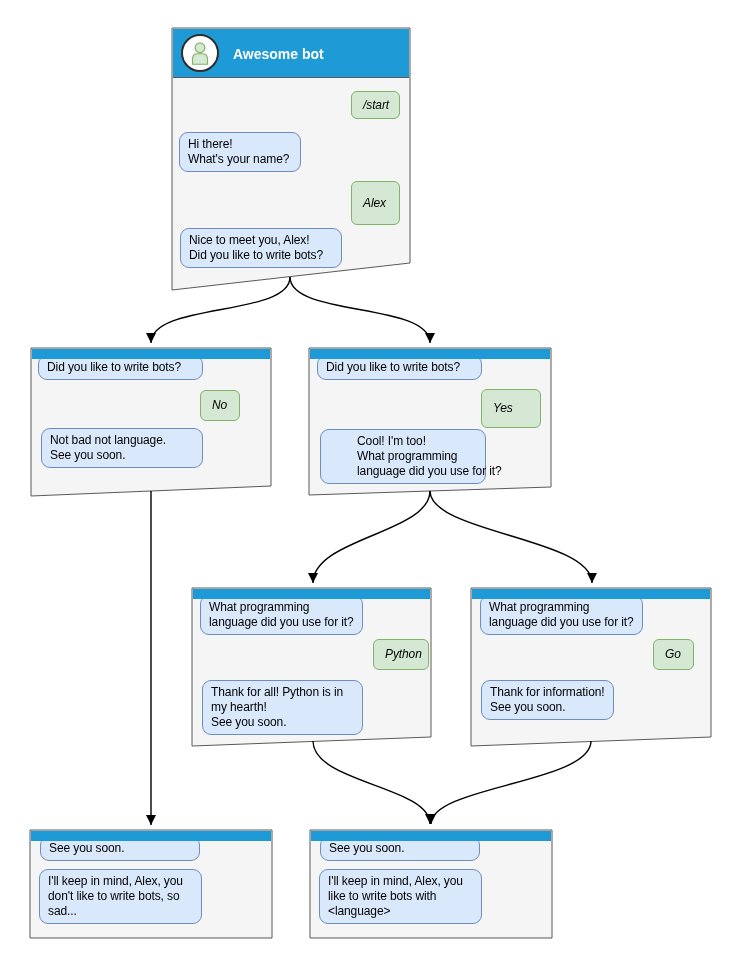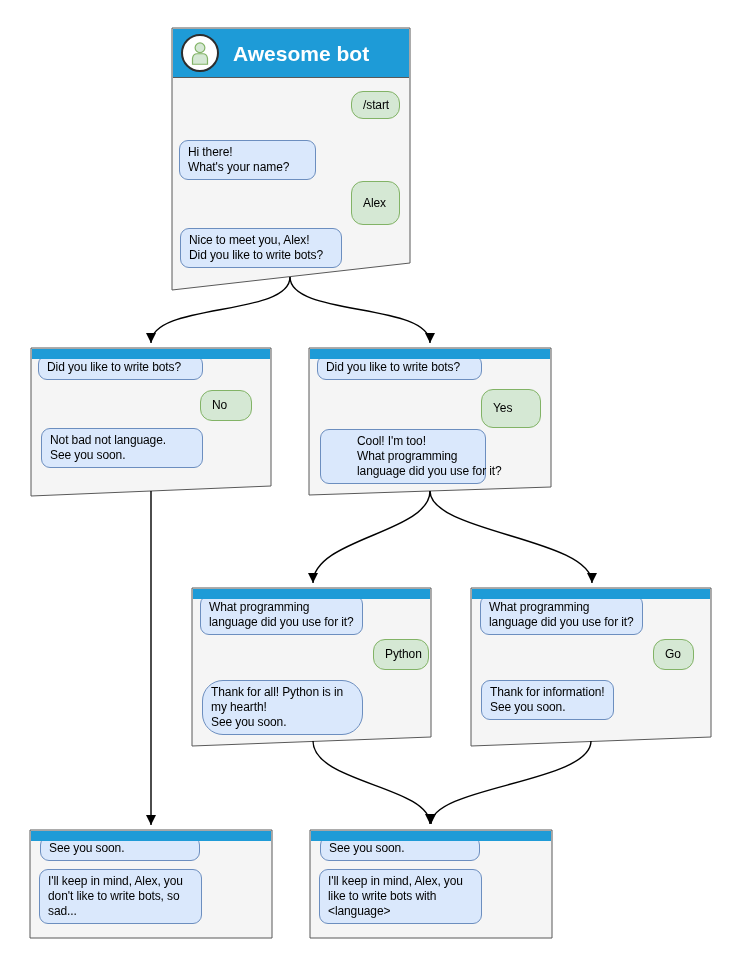--- a/index.html
+++ b/index.html
@@ -18,26 +18,27 @@
     font-size:12px;line-height:15px;letter-spacing:-0.1px;
     white-space:pre;border-radius:9px;padding:4px 8px;
   }
   .bot{
     background:var(--bot-bubble-fill,#DAE8FC);
     border:1px solid var(--bot-bubble-border,#6C8EBF);
   }
   .user{
     background:var(--user-bubble-fill,#D5E8D4);
     border:1px solid var(--user-bubble-border,#82B366);
-    border-radius:12px;display:flex;align-items:center;
+    border-radius:6px;display:flex;align-items:center;
     padding:0 4px 0 11px;
+    font-style:italic;
   }
   .title{
     position:absolute;z-index:4;display:flex;align-items:center;
-    color:#ffffff;font-weight:bold;font-size:21px;
+    color:#ffffff;font-weight:bold;font-size:14px;
   }
   .avatar{
     position:absolute;z-index:4;width:38px;height:38px;border-radius:50%;
     background:#ffffff;border:2px solid #2d2d2d;box-sizing:border-box;
     display:flex;align-items:center;justify-content:center;
   }
 </style>
 </head>
 <body>
 
@@ -74,50 +75,50 @@
   <div>
     <div class="win-header main" style="left:173px;top:29px;width:236px;height:49px;"></div>
     <div class="avatar" style="left:181px;top:34px;">
       <svg width="30" height="30" viewBox="0 0 40 40">
         <circle cx="20" cy="13" r="6.5" fill="#D5E8D4" stroke="#82B366" stroke-width="1.6"></circle>
         <path d="M10,35 L10,27 Q11,21 16,21 L24,21 Q29,21 30,27 L30,35 Z" fill="#D5E8D4" stroke="#82B366" stroke-width="1.6"></path>
       </svg>
     </div>
     <div class="title" style="left:233px;top:29px;height:49px;">Awesome bot</div>
     <div class="bubble user" style="left:351px;top:91px;width:49px;height:28px;">/start</div>
-    <div class="bubble bot" style="left:179px;top:140px;width:137px;border-radius:9px;">Hi there!
+    <div class="bubble bot" style="left:179px;top:132px;width:122px;border-radius:9px;">Hi there!
 What's your name?</div>
     <div class="bubble user" style="left:351px;top:181px;width:49px;height:44px;">Alex</div>
     <div class="bubble bot" style="left:180px;top:220px;width:162px;margin-top:8px;">Nice to meet you, Alex!
 Did you like to write bots?</div>
   </div>
 
   <div>
     <div class="win-header" style="left:32px;top:349px;width:238px;height:10px;"></div>
     <div class="bubble bot" style="left:38px;top:355px;width:165px;">Did you like to write bots?</div>
-    <div class="bubble user" style="left:200px;top:390px;width:52px;height:31px;">No</div>
+    <div class="bubble user" style="left:200px;top:390px;width:40px;height:31px;">No</div>
     <div class="bubble bot" style="left:41px;top:428px;width:162px;">Not bad not language.
 See you soon.</div>
   </div>
 
   <div>
     <div class="win-header" style="left:310px;top:349px;width:240px;height:10px;"></div>
     <div class="bubble bot" style="left:317px;top:355px;width:165px;">Did you like to write bots?</div>
     <div class="bubble user" style="left:481px;top:389px;width:60px;height:39px;">Yes</div>
     <div class="bubble bot" style="left:320px;top:429px;width:166px;padding-left:36px;">Cool! I'm too!
 What programming
 language did you use for it?</div>
   </div>
 
   <div>
     <div class="win-header" style="left:193px;top:589px;width:237px;height:10px;"></div>
     <div class="bubble bot" style="left:200px;top:595px;width:163px;">What programming
 language did you use for it?</div>
     <div class="bubble user" style="left:373px;top:639px;width:56px;height:31px;">Python</div>
-    <div class="bubble bot" style="left:202px;top:680px;width:161px;border-radius:21px;">Thank for all! Python is in
+    <div class="bubble bot" style="left:202px;top:680px;width:161px;">Thank for all! Python is in
 my hearth!
 See you soon.</div>
   </div>
 
   <div>
     <div class="win-header" style="left:472px;top:589px;width:238px;height:10px;"></div>
     <div class="bubble bot" style="left:480px;top:595px;width:163px;">What programming
 language did you use for it?</div>
     <div class="bubble user" style="left:653px;top:639px;width:41px;height:31px;">Go</div>
     <div class="bubble bot" style="left:481px;top:680px;width:133px;">Thank for information!

